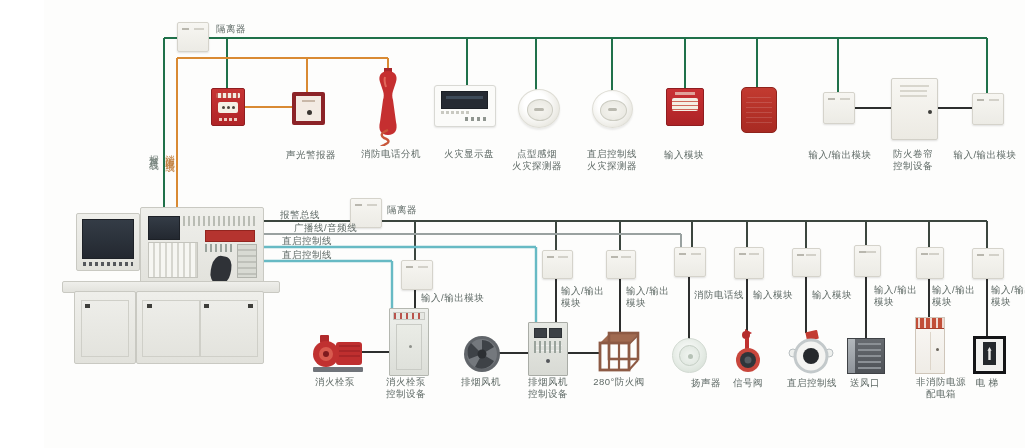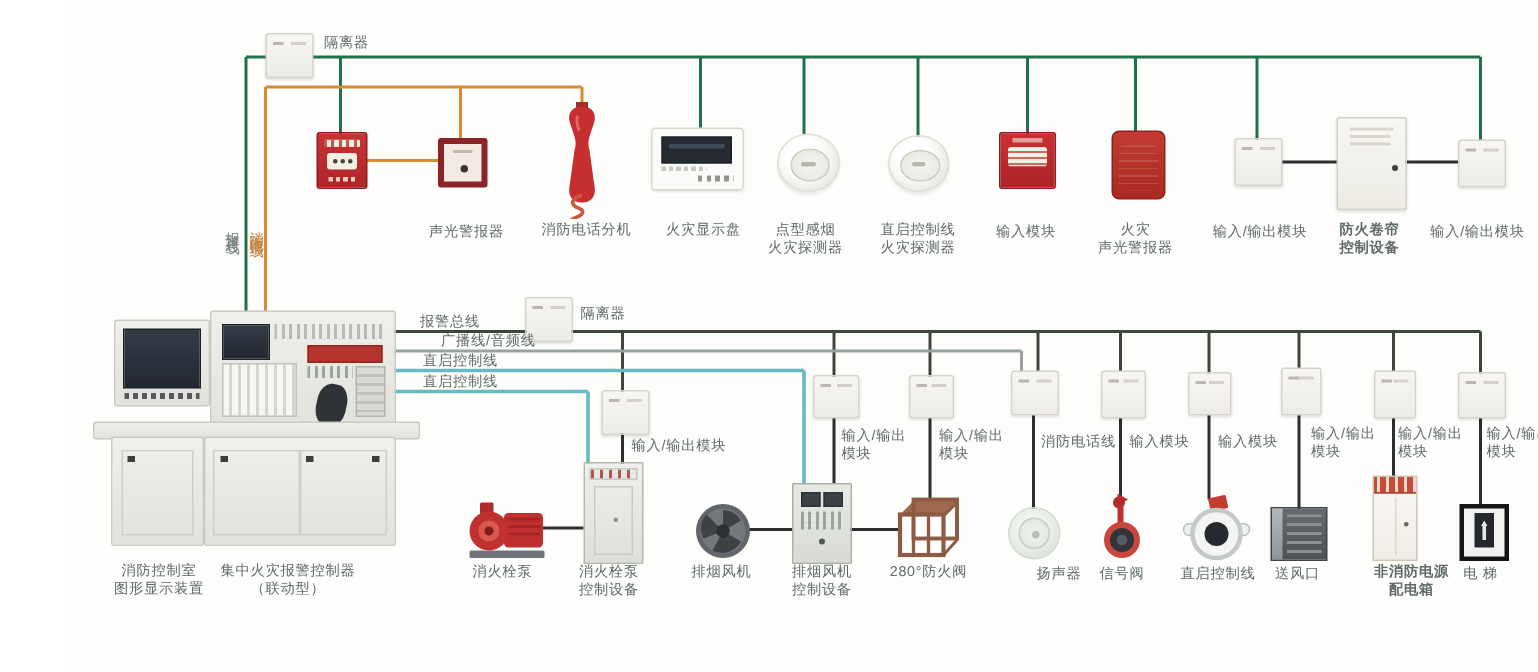--- a/index.html
+++ b/index.html
@@ -249,24 +249,22 @@
     </div>
 
   <div class="lbl" style="left:222px;top:149px;width:90px;">声光警报器</div>
   <div class="lbl" style="left:302px;top:148px;width:90px;">消防电话分机</div>
   <div class="lbl" style="left:380px;top:148px;width:90px;">火灾显示盘</div>
   <div class="lbl" style="left:448px;top:148px;width:90px;">点型感烟
 火灾探测器</div>
   <div class="lbl" style="left:523px;top:148px;width:90px;">直启控制线
 火灾探测器</div>
   <div class="lbl" style="left:595px;top:149px;width:90px;">输入模块</div>
-  <div class="lbl" style="left:668px;top:148px;width:90px;">火灾
-声光警报器</div>
   <div class="lbl" style="left:751px;top:149px;width:90px;">输入/输出模块</div>
-  <div class="lbl" style="left:824px;top:148px;width:90px;font-weight:bold;">防火卷帘
+  <div class="lbl" style="left:824px;top:148px;width:90px;">防火卷帘
 控制设备</div>
   <div class="lbl" style="left:896px;top:149px;width:90px;">输入/输出模块</div>
 
   <div class="dev module" style="left:306px;top:198px;width:30px;height:28px;">
       <i class="mm"></i>
       <i class="mm2"></i>
     </div>
   <div class="lbl la" style="left:343px;top:204px;width:60px;">隔离器</div>
 
   <div class="lbl la" style="left:236px;top:209px;width:90px;">报警总线</div>
@@ -351,24 +349,20 @@
       <div style="position:absolute;left:10px;top:12px;width:5px;height:4px;background:#3e3e3a;"></div>
     </div>
     <div class="dev con" style="left:92px;top:291px;width:126px;height:71px;">
       <div style="position:absolute;left:5px;top:8px;width:56px;bottom:6px;border:1px solid #cfcfc8;"></div>
       <div style="position:absolute;right:5px;top:8px;width:56px;bottom:6px;border:1px solid #cfcfc8;"></div>
       <div style="position:absolute;left:10px;top:12px;width:5px;height:4px;background:#3e3e3a;"></div>
       <div style="position:absolute;right:54px;top:12px;width:5px;height:4px;background:#3e3e3a;"></div>
       <div style="position:absolute;right:10px;top:12px;width:5px;height:4px;background:#3e3e3a;"></div>
     </div>
   </div>
-  <div class="lbl" style="left:12px;top:375px;width:100px;">消防控制室
-图形显示装置</div>
-  <div class="lbl" style="left:88px;top:375px;width:120px;">集中火灾报警控制器
-（联动型）</div>
 
   <div class="dev" style="left:268px;top:330px;width:52px;height:44px;">
     <svg width="52" height="44" viewBox="0 0 52 44">
       <rect x="1" y="37" width="50" height="5" rx="1" fill="#70747a"></rect>
       <rect x="24" y="12" width="26" height="23" rx="3" fill="#bf2f2f"></rect>
       <path d="M27 16 h21 M27 21 h21 M27 26 h21" stroke="#a32427" stroke-width="1.6"></path>
       <rect x="8" y="5" width="9" height="8" rx="1" fill="#b02a2b"></rect>
       <circle cx="14" cy="24" r="13" fill="#c03130"></circle>
       <circle cx="14" cy="24" r="7" fill="#d85a4e"></circle>
       <circle cx="14" cy="24" r="3" fill="#7e1b1e"></circle>
@@ -458,17 +452,17 @@
   <div class="lbl" style="left:312px;top:376px;width:100px;">消火栓泵
 控制设备</div>
   <div class="lbl" style="left:387px;top:376px;width:100px;">排烟风机</div>
   <div class="lbl" style="left:454px;top:376px;width:100px;">排烟风机
 控制设备</div>
   <div class="lbl" style="left:525px;top:376px;width:100px;">280°防火阀</div>
   <div class="lbl" style="left:612px;top:377px;width:100px;">扬声器</div>
   <div class="lbl" style="left:654px;top:377px;width:100px;">信号阀</div>
   <div class="lbl" style="left:718px;top:377px;width:100px;">直启控制线</div>
   <div class="lbl" style="left:771px;top:377px;width:100px;">送风口</div>
-  <div class="lbl" style="left:847px;top:376px;width:100px;font-weight:bold;">非消防电源
+  <div class="lbl" style="left:847px;top:376px;width:100px;">非消防电源
 配电箱</div>
   <div class="lbl" style="left:893px;top:377px;width:100px;">电 梯</div>
 
 </div>
 
 </body></html>

